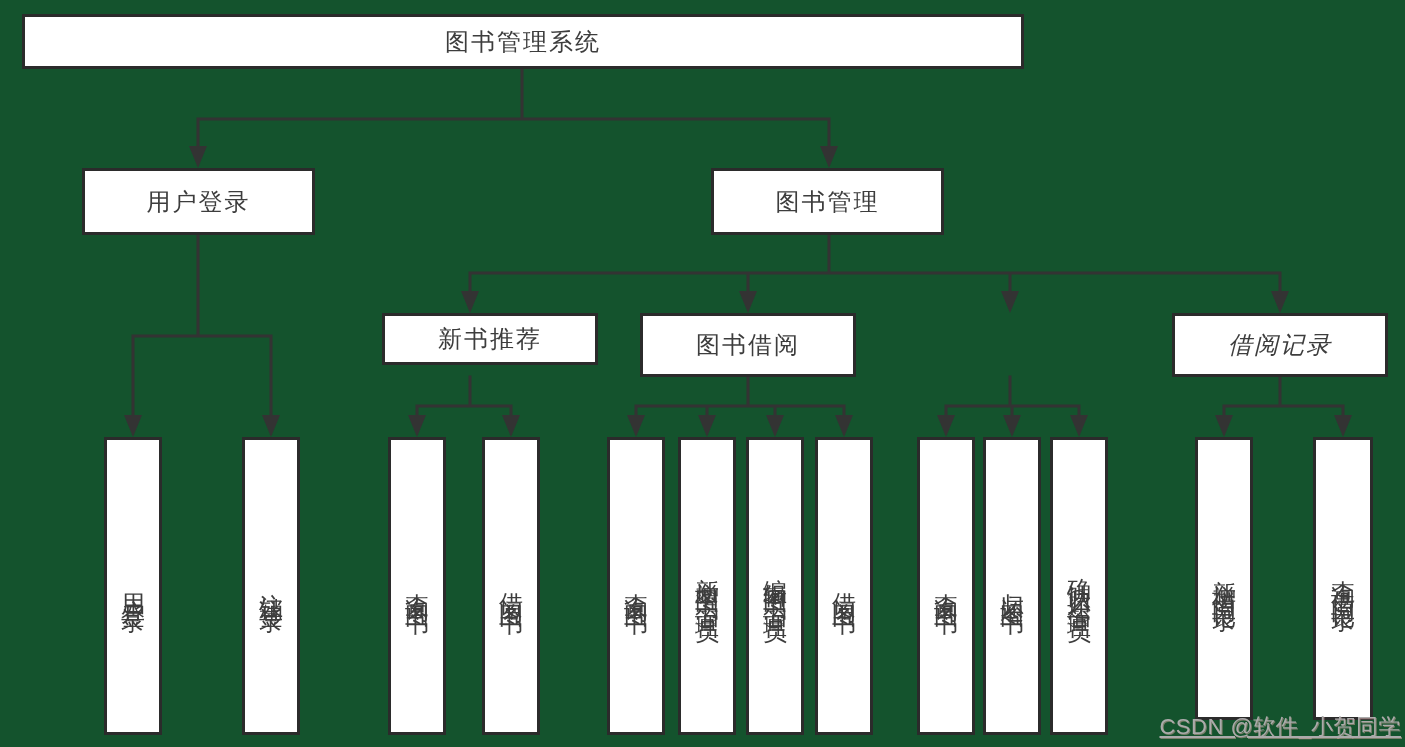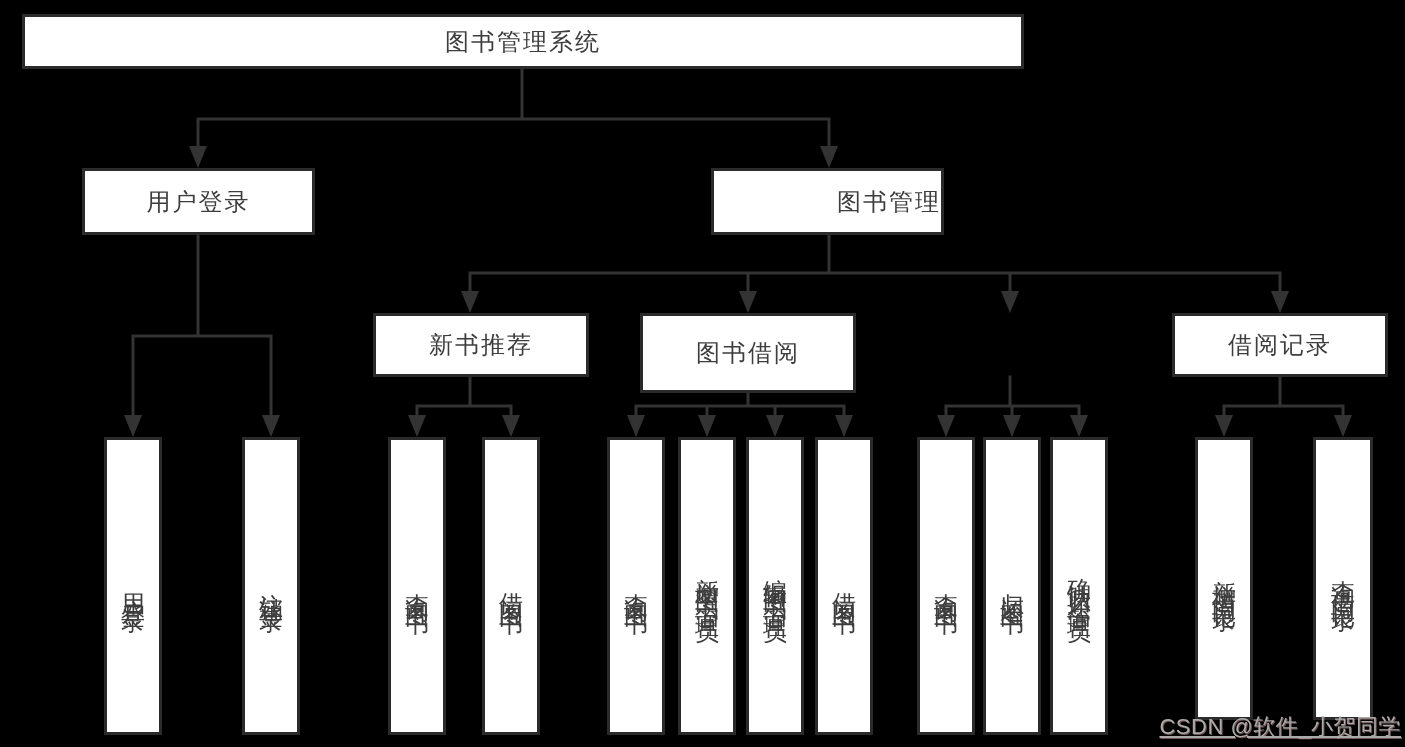--- a/index.html
+++ b/index.html
@@ -1,18 +1,18 @@
 <!DOCTYPE html>
 <html lang="zh"><head>
 <meta charset="utf-8">
 <title>图书管理系统</title>
 <style>
   html,body{margin:0;padding:0;background:#ffffff;}
   .canvas{
-    position:relative;width:1405px;height:747px;background:#000000;
+    position:relative;width:1405px;height:747px;background:#14532d;
     font-family:"Liberation Sans","DejaVu Sans",sans-serif;
     overflow:hidden;
   }
   svg.wires{position:absolute;left:0;top:0;}
   .wires path{stroke:#333333;stroke-width:3;fill:none;stroke-linecap:square;}
   .wires polygon{fill:#333333;stroke:none;}
   .box{
     position:absolute;box-sizing:border-box;
     border:3px solid #2b2b2b;background:#ffffff;
     display:flex;align-items:center;justify-content:center;
@@ -78,31 +78,31 @@
     </g>
   </svg>
 
   <div class="box" style="left:22px;top:14px;width:1002px;height:55px;">
     <span>图书管理系统</span>
   </div>
 
   <div class="box" style="left:82px;top:168px;width:233px;height:67px;">
     <span>用户登录</span>
   </div>
-  <div class="box" style="left:711px;top:168px;width:233px;height:67px;justify-content:flex-end;">
+  <div class="box" style="left:711px;top:168px;width:233px;height:67px;">
     <span>图书管理</span>
   </div>
 
-  <div class="box" style="left:373px;top:313px;width:216px;height:64px;text-align:right;">
+  <div class="box" style="left:382px;top:313px;width:216px;height:52px;text-align:right;">
     <span>新书推荐</span>
   </div>
-  <div class="box" style="left:640px;top:313px;width:216px;height:80px;">
+  <div class="box" style="left:640px;top:313px;width:216px;height:64px;">
     <span>图书借阅</span>
   </div>
-  <div class="box" style="left:1172px;top:313px;width:216px;height:64px;">
+  <div class="box" style="left:1172px;top:313px;width:216px;height:64px;font-style:italic;">
     <span>借阅记录</span>
   </div>
 
   <div class="box leaf" style="left:104px;top:437px;width:58px;height:298px;">
     <span>用户登录</span>
   </div>
   <div class="box leaf" style="left:242px;top:437px;width:58px;height:298px;">
     <span>注销登录</span>
   </div>
 

